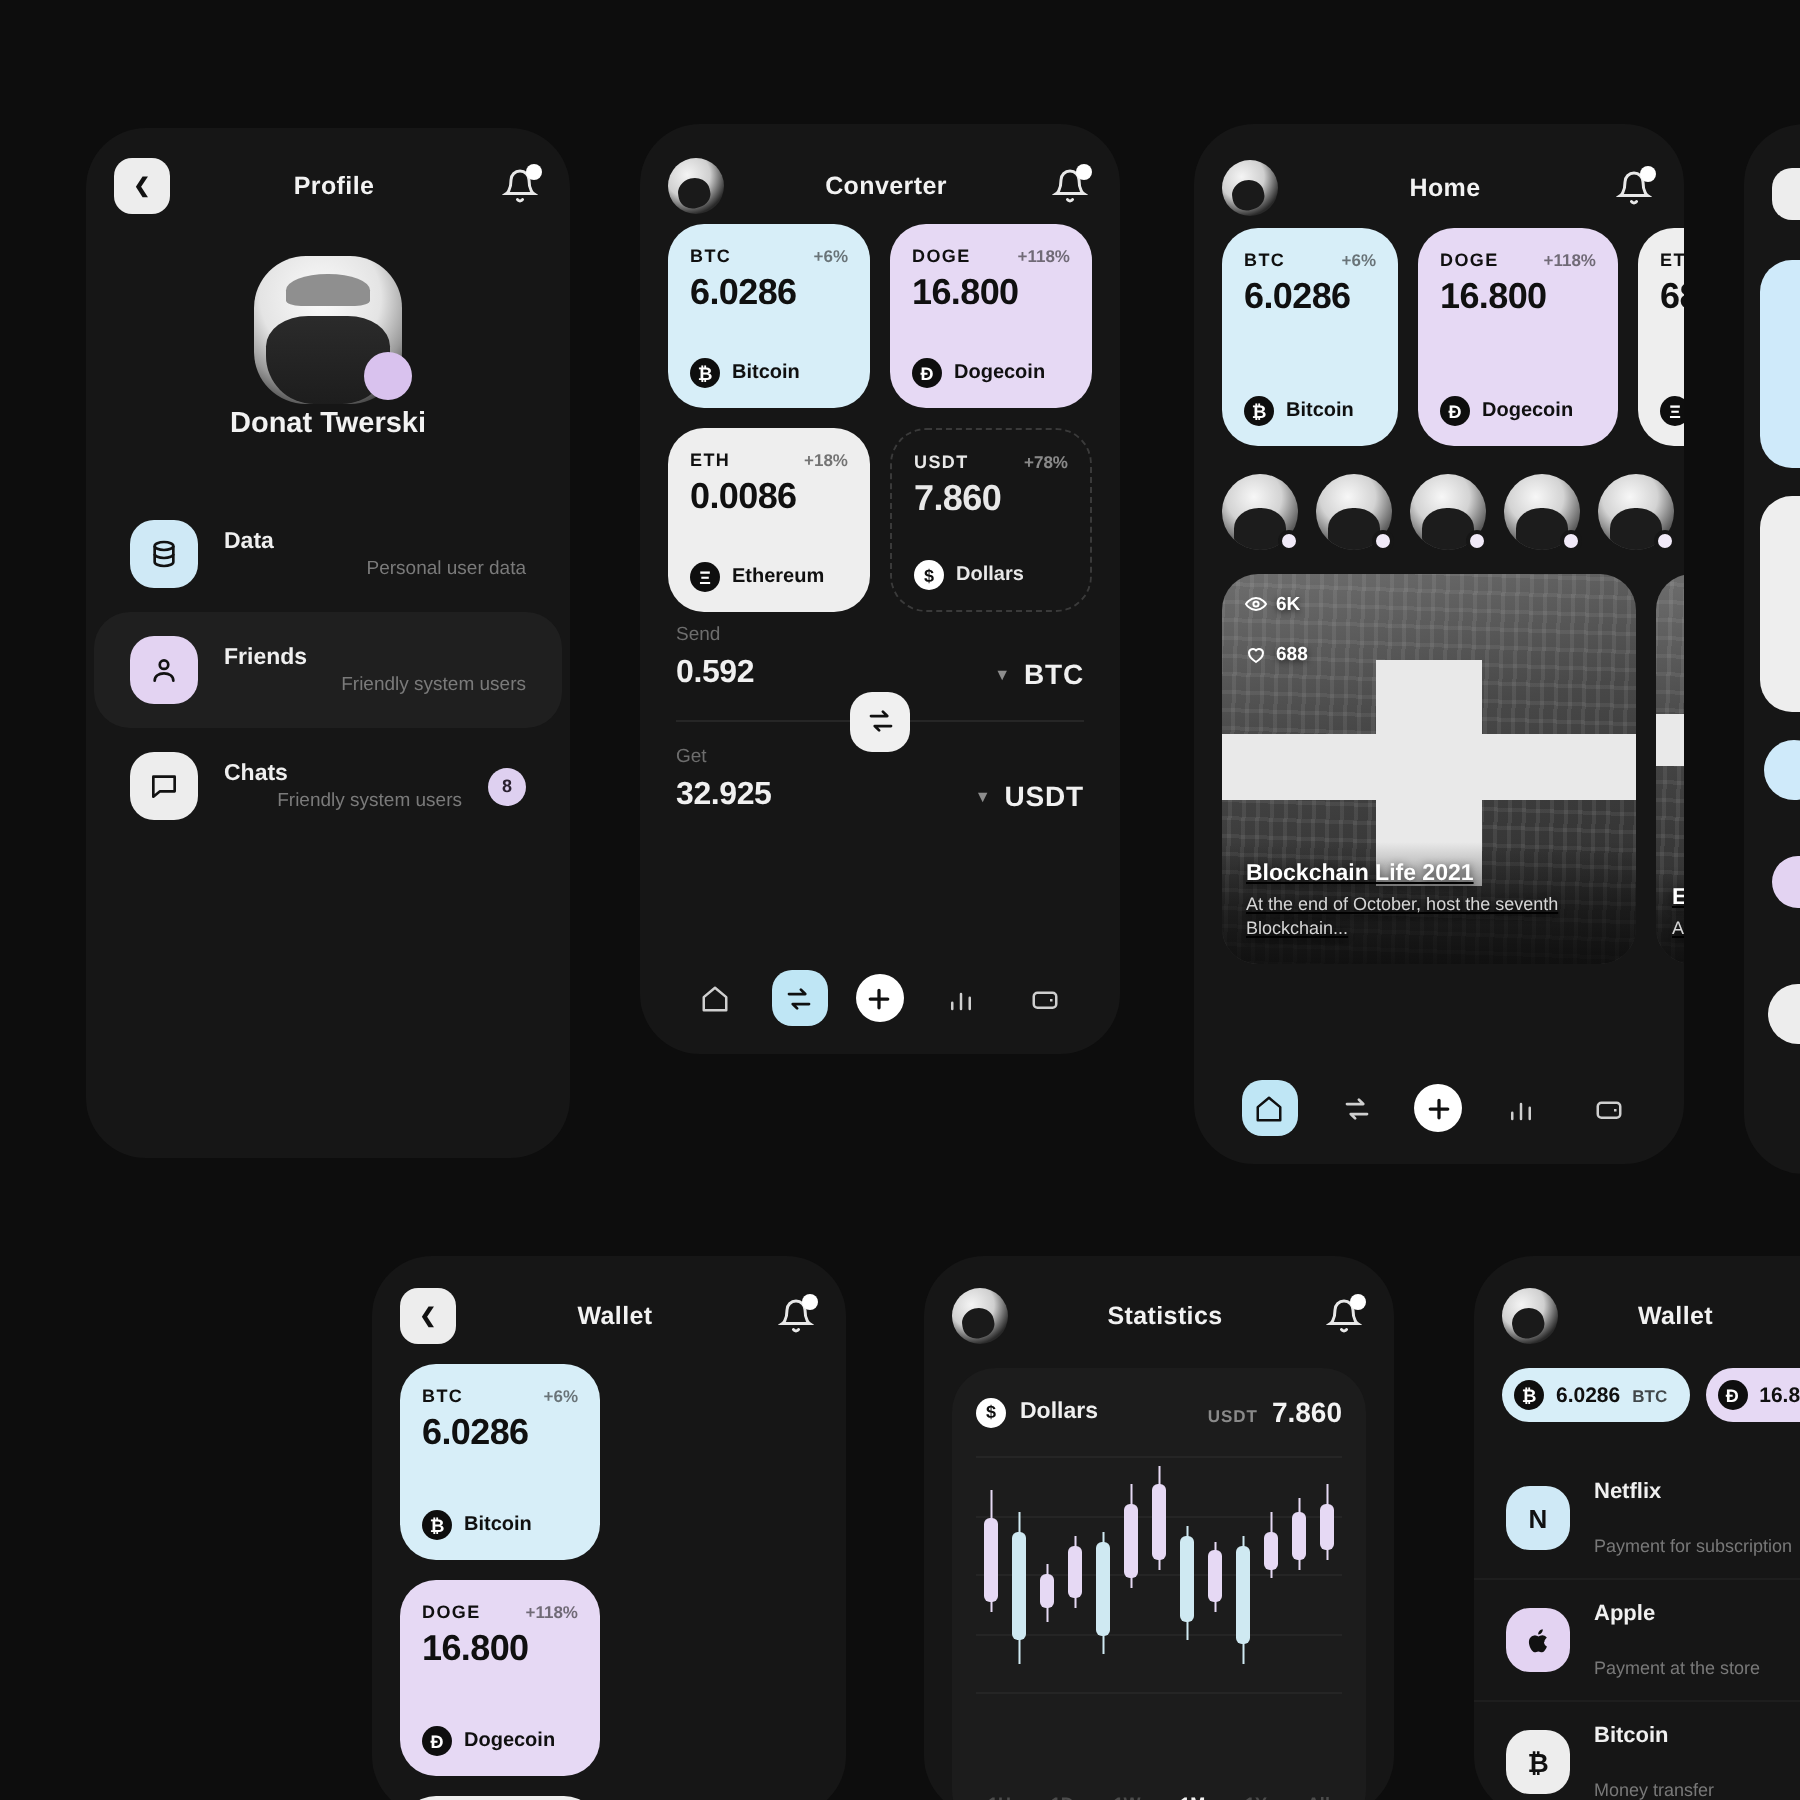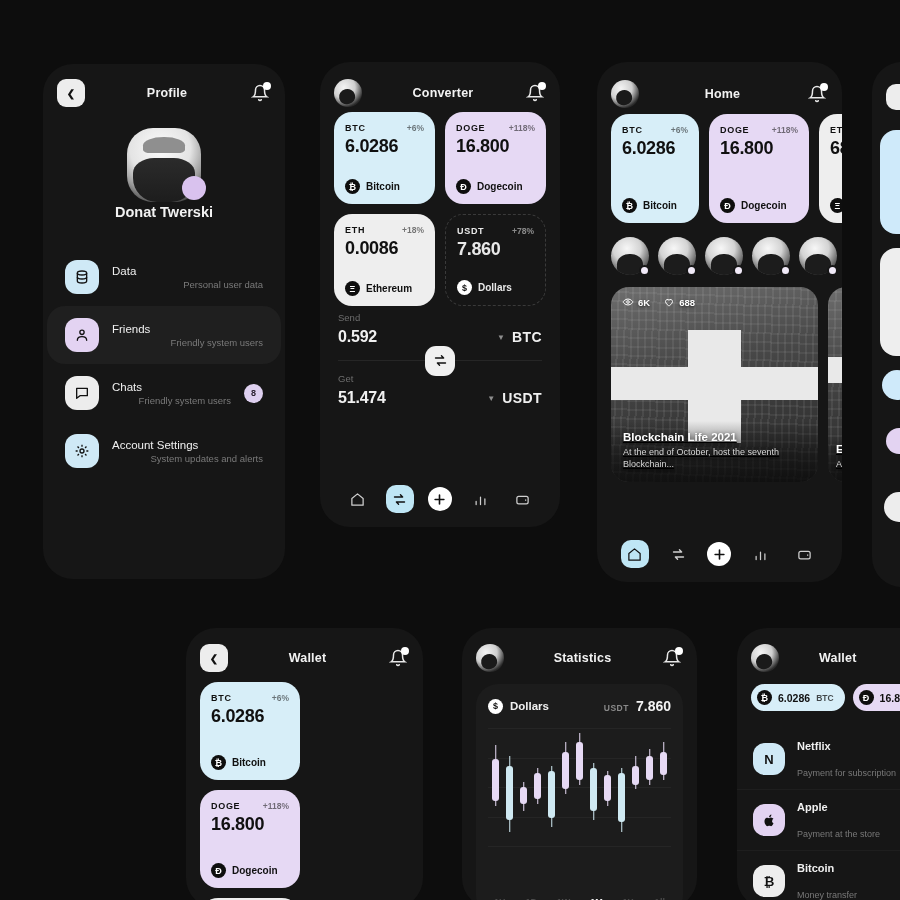--- a/index.html
+++ b/index.html
@@ -137,21 +137,21 @@
   .menu-item.sel { background: #1f1f1f; }
   .menu-ico {
     width: 34px; height: 34px; border-radius: 12px; flex: 0 0 auto;
     display: flex; align-items: center; justify-content: center; color: #121212;
   }
   .menu-ico svg { width: 16px; height: 16px; }
   .ico-blue { background: #cfe9f6; }
   .ico-lav  { background: #e3d3f2; }
   .ico-white{ background: #ededed; }
   .menu-txt { flex: 1; min-width: 0; }
-  .menu-title { font-size: 11.5px; font-weight: 400; color: #efefef; }
+  .menu-title { font-size: 11.5px; font-weight: 700; color: #efefef; }
   .menu-sub { font-size: 9.5px; color: #7a7a7a; margin-top: 2px; text-align: right; }
   .menu-badge {
     width: 19px; height: 19px; border-radius: 50%; background: #ded0f0;
     display: flex; align-items: center; justify-content: center;
     font-size: 9px; font-weight: 700; color: #2a2130;
   }
 
   
   .stories { display: flex; gap: 9px; padding: 14px 14px 0; overflow: hidden; }
   .story { position: relative; width: 38px; height: 38px; flex: 0 0 auto; }
@@ -183,21 +183,21 @@
     position: absolute; left: 0; right: 0; top: 41%; height: 17%;
     background: #e9e9e9;
   }
   .news .cross-v {
     position: absolute; top: 22%; bottom: 20%; left: 37%; width: 26%;
     background: #e9e9e9;
   }
   .news-stats {
     position: absolute; top: 9px; left: 11px; display: flex; gap: 13px;
     align-items: flex-start; color: #fff; font-size: 9.5px; font-weight: 700;
-    text-shadow: 0 1px 3px rgba(0,0,0,.7); z-index: 3;
+    text-shadow: 0 1px 3px rgba(0,0,0,.7); z-index: 3; flex-direction: column;
   }
   .news-stats span.s { display: flex; align-items: center; gap: 4px; }
   .news-stats svg { width: 12px; height: 12px; }
   .news-body {
     position: absolute; left: 0; right: 0; bottom: 0; padding: 10px 12px 12px; z-index: 3;
     background: linear-gradient(180deg, rgba(10,10,10,0) 0%, rgba(10,10,10,.55) 55%, rgba(10,10,10,.82) 100%);
     text-decoration: underline;
   }
   .news-title { font-size: 11.5px; font-weight: 700; color: #fff; text-shadow: 0 1px 4px rgba(0,0,0,.8); }
   .news-desc { font-size: 9px; color: #d6d6d6; margin-top: 3px; line-height: 1.35; text-shadow: 0 1px 4px rgba(0,0,0,.8); }
@@ -305,32 +305,20 @@
               <path d="M4 5h16v11H9l-5 4z"></path>
             </svg>
         </div>
         <div class="menu-txt">
           <div class="menu-title">Chats</div>
           <div class="menu-sub">Friendly system users</div>
         </div>
         <div class="menu-badge">8</div>
       </div>
 
-      <div class="menu-item">
-        <div class="menu-ico ico-blue">
-          <svg viewBox="0 0 24 24" fill="none" stroke="#121212" stroke-width="2">
-              <circle cx="12" cy="12" r="3"></circle>
-              <path d="M12 2.5v3M12 18.5v3M2.5 12h3M18.5 12h3M5.3 5.3l2.1 2.1M16.6 16.6l2.1 2.1M18.7 5.3l-2.1 2.1M7.4 16.6l-2.1 2.1"></path>
-            </svg>
-        </div>
-        <div class="menu-txt">
-          <div class="menu-title">Account Settings</div>
-          <div class="menu-sub">System updates and alerts</div>
-        </div>
-      </div>
     </div>
   </div>
 
   <div class="phone" id="converter" style="left:320px; top:62px; width:240px; height:465px;">
     <div class="hdr" style="padding-top:18px;">
       <div class="hdr-avatar"></div>
       <div class="hdr-title">Converter</div>
       <div class="bell">
         <svg viewBox="0 0 24 24" fill="none" stroke="#e8e8e8" stroke-width="2" stroke-linecap="round">
             <path d="M18 8a6 6 0 1 0-12 0c0 7-3 9-3 9h18s-3-2-3-9"></path>
@@ -403,21 +391,21 @@
           <div class="conv-cur">
             <span class="caret">▼</span>
             <span class="sym">BTC</span>
           </div>
         </div>
       </div>
       <div class="conv-div"></div>
       <div class="conv-row">
         <div class="conv-lbl">Get</div>
         <div class="conv-line">
-          <div class="conv-amt">51.474</div>
+          <div class="conv-amt">32.925</div>
           <div class="conv-cur">
             <span class="caret">▼</span>
             <span class="sym">USDT</span>
           </div>
         </div>
       </div>
       <div class="swap-fab">
         <svg viewBox="0 0 24 24" width="15" height="15" fill="none" stroke="#111" stroke-width="2.2" stroke-linecap="round" stroke-linejoin="round">
             <path d="M4 8h13l-3.5-3.5"></path>
             <path d="M20 16H7l3.5 3.5"></path>

